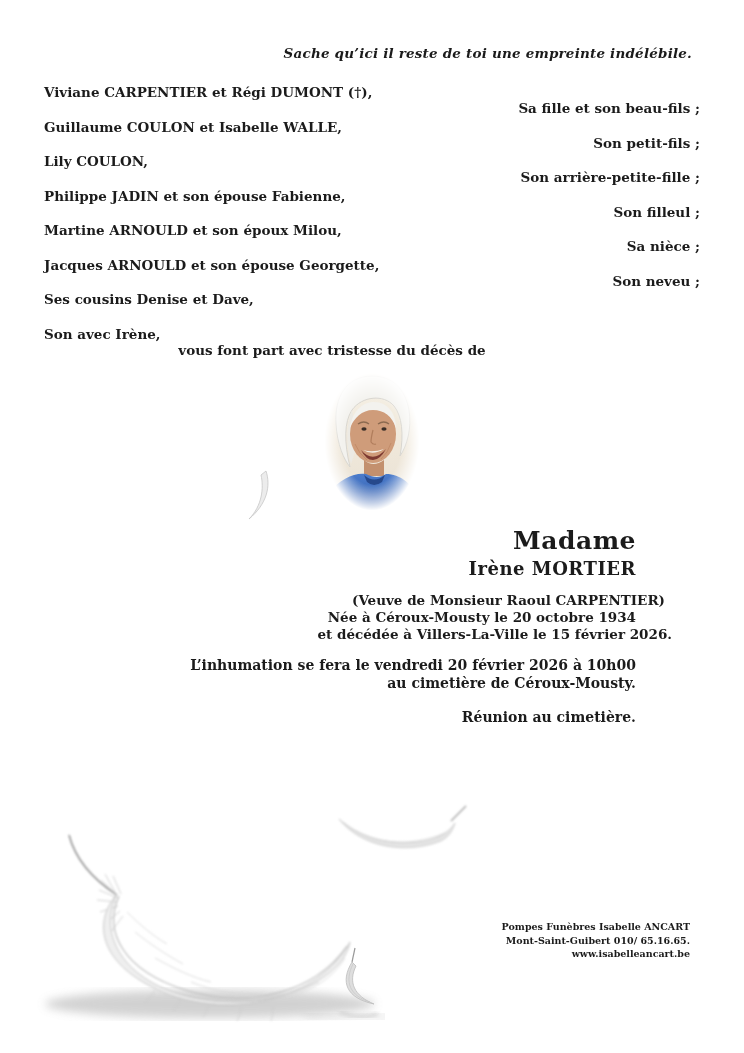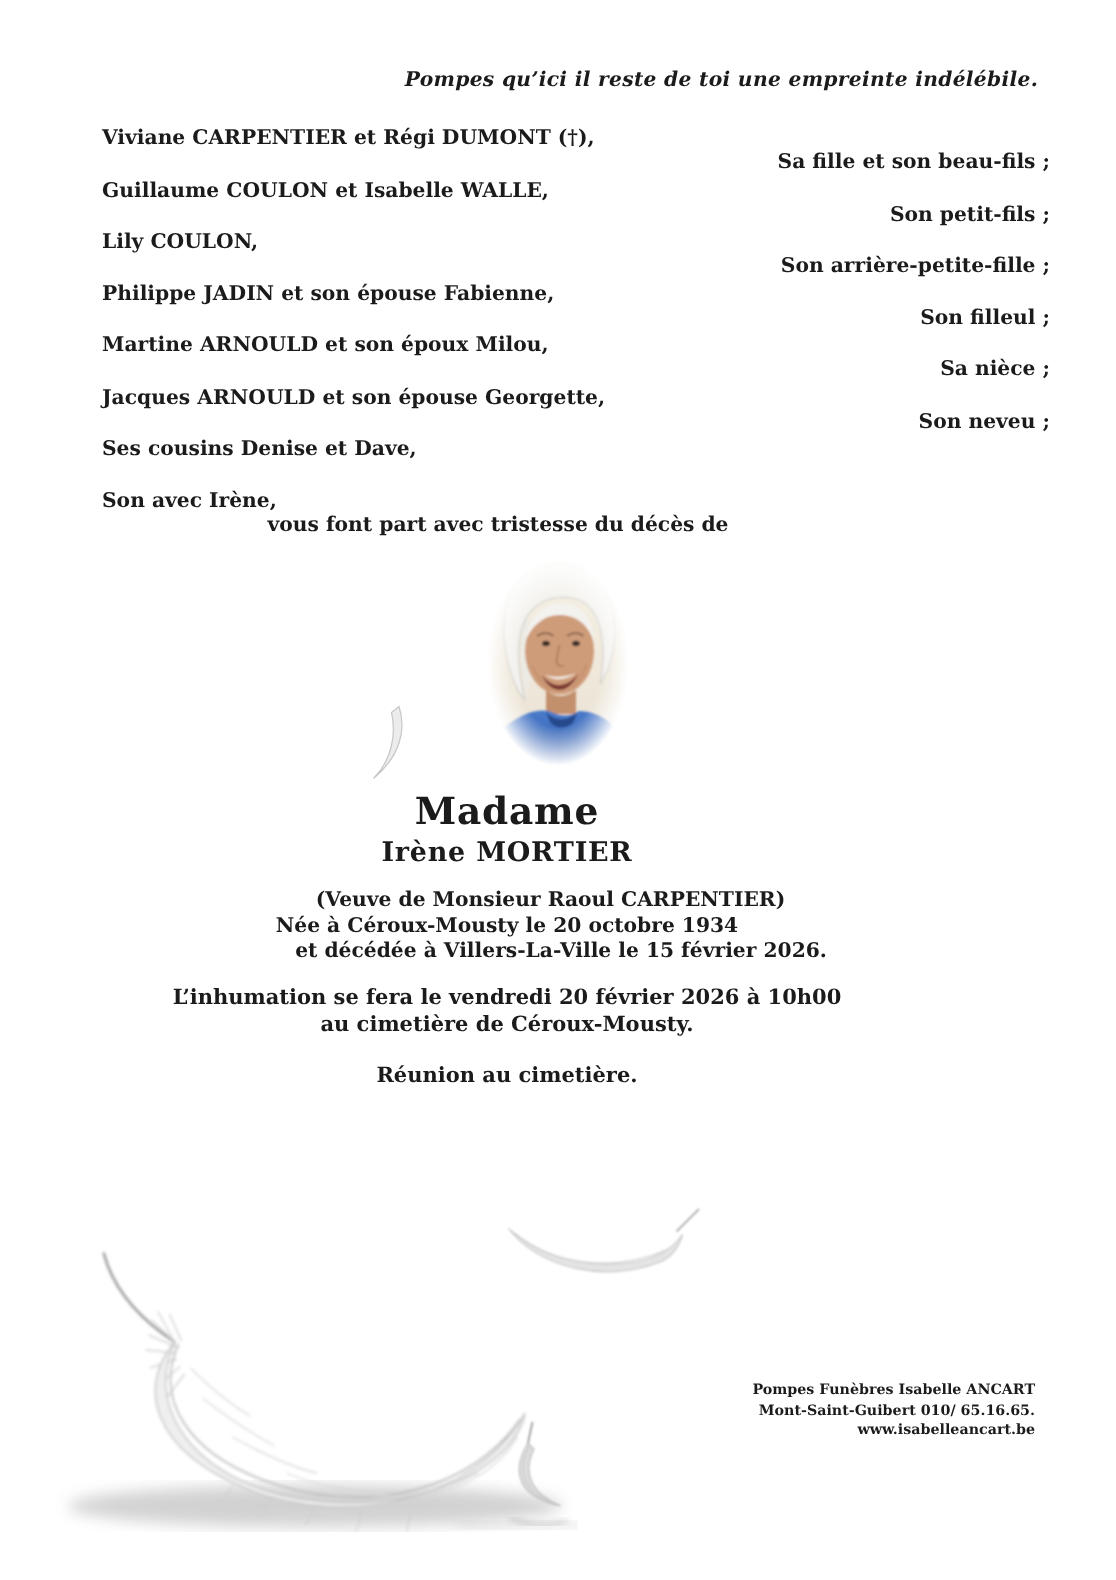--- a/index.html
+++ b/index.html
@@ -6,49 +6,49 @@
   body{
     width:744px;height:1053px;position:relative;background:#ffffff;
     font-family:"DejaVu Serif","Liberation Serif",serif;
     color:#1b1b1b;overflow:hidden;
   }
   .abs{position:absolute;}
   .quote{
     right:52px;top:45px;font-size:13.5px;font-style:italic;font-weight:600;
     letter-spacing:.2px;
   }
-  .lline{left:44px;font-size:13.5px;font-weight:700;white-space:nowrap;margin-left:24px;}
+  .lline{left:44px;font-size:13.5px;font-weight:700;white-space:nowrap;}
   .rline{right:44px;font-size:13.5px;font-weight:700;white-space:nowrap;text-align:center;}
   .announce{left:0;width:664px;top:342px;text-align:center;font-size:13.5px;font-weight:700;}
   .photo-wrap{
     left:322px;top:372px;width:100px;height:145px;
     -webkit-mask-image:radial-gradient(ellipse 54% 54% at 50% 48%, #000 55%, transparent 88%);
     mask-image:radial-gradient(ellipse 54% 54% at 50% 48%, #000 55%, transparent 88%);
   }
-  .center{left:0;width:636px;text-align:center;margin-left:20px;}
+  .center{left:0;width:636px;text-align:right;}
   .t-madame{top:526px;font-size:25px;font-weight:700;letter-spacing:.5px;}
   .t-name{top:558px;font-size:18px;font-weight:700;letter-spacing:.5px;}
   .t-widow{top:592px;font-size:13.5px;font-weight:700;padding-left:29px;}
   .t-born{top:609px;font-size:13.5px;font-weight:700;}
   .t-died{top:626px;font-size:13.5px;font-weight:700;padding-left:36px;}
   .t-cer1{top:657px;font-size:14px;font-weight:700;}
   .t-cer2{top:675px;font-size:14px;font-weight:700;}
   .t-cer3{top:709px;font-size:14px;font-weight:700;}
   .fh{
     right:54px;top:887px;text-align:right;font-size:9.5px;font-weight:700;
     line-height:13.5px;
     margin-top:33px;
   }
   .fh .site{font-weight:700;}
   svg{display:block;}
 </style>
 </head>
 <body>
 
-<div class="abs quote">Pompes qu’ici il reste de toi une empreinte indélébile.</div>
+<div class="abs quote">Sache qu’ici il reste de toi une empreinte indélébile.</div>
 
 <div class="abs lline" style="top:84px">Viviane CARPENTIER et Régi DUMONT (†),</div>
 <div class="abs lline" style="top:118.5px">Guillaume COULON et Isabelle WALLE,</div>
 <div class="abs lline" style="top:153px">Lily COULON,</div>
 <div class="abs lline" style="top:187.5px">Philippe JADIN et son épouse Fabienne,</div>
 <div class="abs lline" style="top:222px">Martine ARNOULD et son époux Milou,</div>
 <div class="abs lline" style="top:256.5px">Jacques ARNOULD et son épouse Georgette,</div>
 <div class="abs lline" style="top:291px">Ses cousins Denise et Dave,</div>
 <div class="abs lline" style="top:325.5px">Son avec Irène,</div>
 

